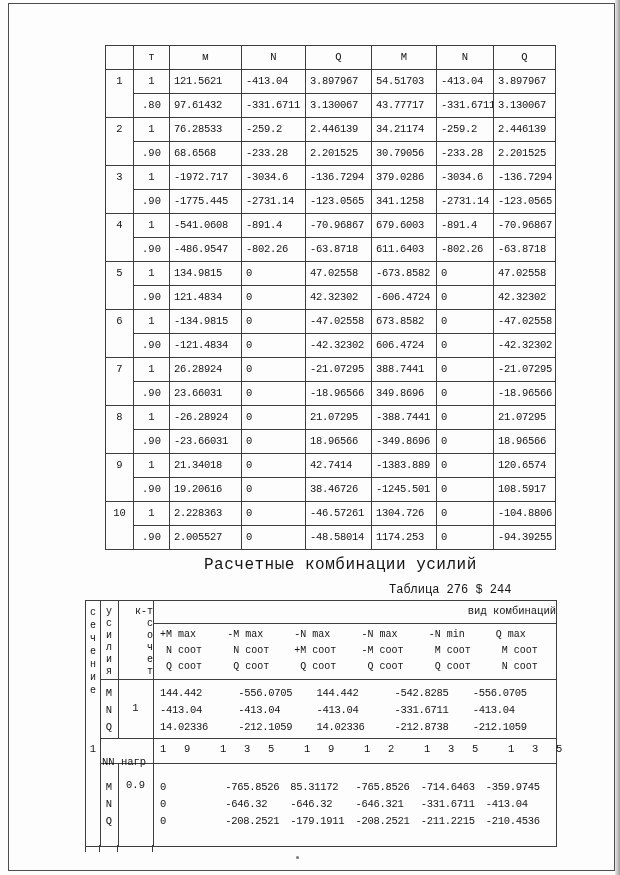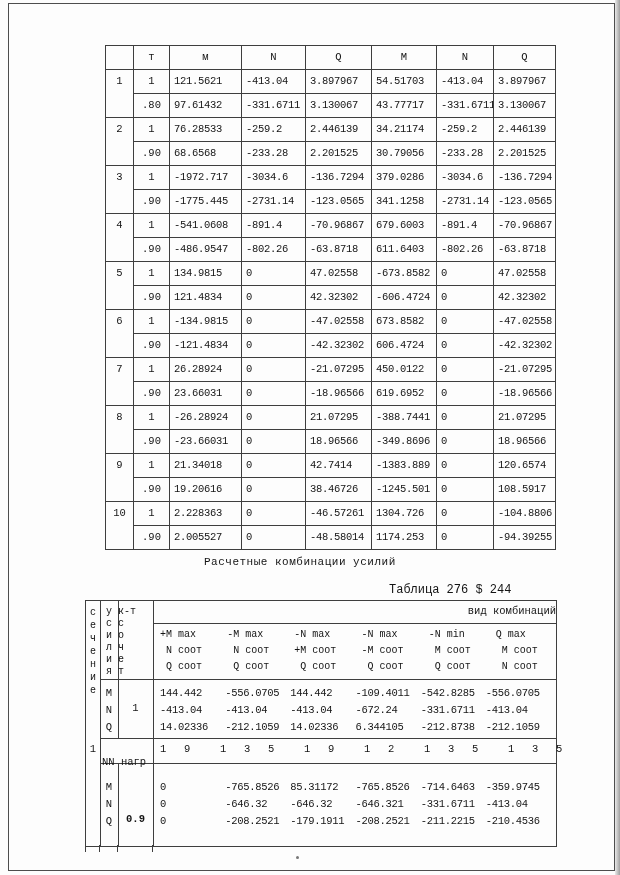--- a/index.html
+++ b/index.html
@@ -30,21 +30,21 @@
   .ft th, .ft td {
     border:1px solid #3e3e3e; height:23px; padding:0;
     font-size:10.5px; font-weight:normal; line-height:23px;
     color:#141414;
   }
   .ft th { text-align:center; }
   .ft td.nv { text-align:left; padding-left:4px; letter-spacing:-0.3px; white-space:nowrap; overflow:hidden; }
   .ft td.tv { text-align:center; }
   .ft td.gno { text-align:center; vertical-align:top; }
 
-  .caption { position:absolute; left:204px; top:556px; font-size:11px; letter-spacing:0.5px; }
+  .caption { position:absolute; left:204px; top:556px; font-size:16px; letter-spacing:0.5px; }
   .tlabel  { position:absolute; left:389px; top:583px; font-size:12px; }
 
   
   .t2 {
     position:absolute; left:85px; top:600px; width:470px; height:245px;
     border:1px solid #3e3e3e; font-size:10.5px;
   }
   .t2 .vl { position:absolute; width:1px; background:#3e3e3e; top:0; }
   .t2 .hl { position:absolute; height:1px; background:#3e3e3e; }
   .vl-a { left:14px; height:100%; }
@@ -52,39 +52,39 @@
   .vl-c { left:32px; top:162px !important; height:calc(100% - 162px); }
   .vl-d { left:67px; height:100%; }
   .hl-a { top:22px;  left:67px; right:0; }
   .hl-b { top:78px;  left:14px; right:0; }
   .hl-c { top:137px; left:14px; right:0; }
   .hl-d { top:162px; left:14px; right:0; }
 
   .t2 .txt { position:absolute; white-space:pre; }
   .w-sec  { left:0;  top:5px; width:14px; text-align:center; line-height:13px; font-size:10px; }
   .w-for  { left:14px; top:5px; width:18px; text-align:center; line-height:12px; font-size:10px; }
-  .w-coef { left:32px; top:5px; width:35px; text-align:left; line-height:12px; font-size:10px; }
+  .w-coef { left:32px; top:5px; width:35px; text-align:right; line-height:12px; font-size:10px; }
   .t2-title { left:67px; right:0; top:4px; text-align:right; }
 
   .combo-row { position:absolute; left:67px; right:0; top:26px; display:flex; }
   .combo-row > div { flex:1; padding-left:7px; white-space:pre; font-size:10px; line-height:16px; }
 
   .vals-row { position:absolute; left:67px; right:12px; display:flex;align-items:center; }
   .vals-row > div { flex:1; padding-left:7px; white-space:pre; line-height:17px; letter-spacing:-0.3px; }
   .b1-vals { top:84px; }
   .nn-vals { top:141px;gap:23px; }
   .nn-vals > div { line-height:15px; }
   .b2-vals { top:178px; }
 
   .fcol { left:14px; width:18px; text-align:center; line-height:17px; }
   .b1-for { top:84px; }
   .b2-for { top:178px; }
   .kcol { left:32px; width:35px; text-align:center; }
   .b1-k { top:101px; }
-  .b2-k { top:212px;font-weight:bold; }
+  .b2-k { top:178px; }
   .sec-no { left:0; top:142px; width:14px; text-align:center; }
   .nn-label { left:16px; top:155px; }
 
   .stub { position:absolute; width:1px; height:7px; background:#3e3e3e; top:845px; }
   .dot  { position:absolute; left:296px; top:856px; width:3px; height:3px; background:#777; border-radius:50%; }
 </style>
 </head>
 <body>
 
 <div class="page">
@@ -228,30 +228,30 @@
           <td class="nv">606.4724</td>
           <td class="nv">0</td>
           <td class="nv">-42.32302</td>
         </tr>
         <tr>
           <td rowspan="2" class="gno">7</td>
           <td class="tv">1</td>
           <td class="nv">26.28924</td>
           <td class="nv">0</td>
           <td class="nv">-21.07295</td>
-          <td class="nv">450.0122</td>
+          <td class="nv">388.7441</td>
           <td class="nv">0</td>
           <td class="nv">-21.07295</td>
         </tr>
         <tr>
           <td class="tv">.90</td>
           <td class="nv">23.66031</td>
           <td class="nv">0</td>
           <td class="nv">-18.96566</td>
-          <td class="nv">619.6952</td>
+          <td class="nv">349.8696</td>
           <td class="nv">0</td>
           <td class="nv">-18.96566</td>
         </tr>
         <tr>
           <td rowspan="2" class="gno">8</td>
           <td class="tv">1</td>
           <td class="nv">-26.28924</td>
           <td class="nv">0</td>
           <td class="nv">21.07295</td>
           <td class="nv">-388.7441</td>
@@ -372,23 +372,20 @@
     <div class="vals-row b1-vals">
       <div>144.442
 -413.04
 14.02336</div>
       <div>-556.0705
 -413.04
 -212.1059</div>
       <div>144.442
 -413.04
 14.02336</div>
-      <div>-109.4011
--672.24
-6.344105</div>
       <div>-542.8285
 -331.6711
 -212.8738</div>
       <div>-556.0705
 -413.04
 -212.1059</div>
     </div>
 
     <div class="txt nn-label">NN нагр</div>
     <div class="vals-row nn-vals">

